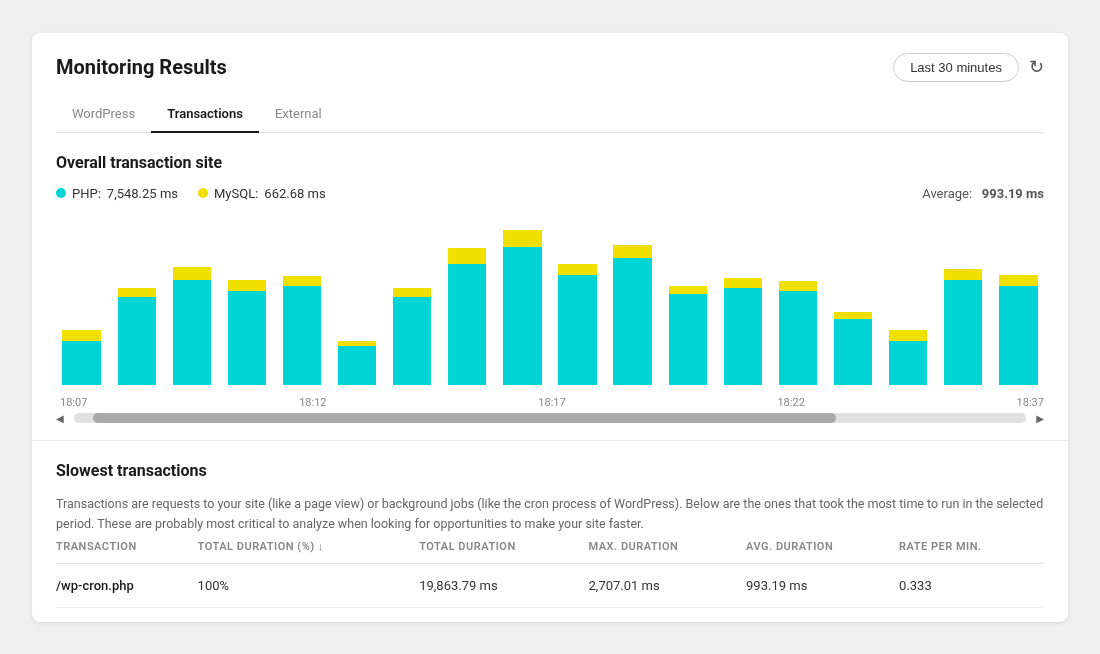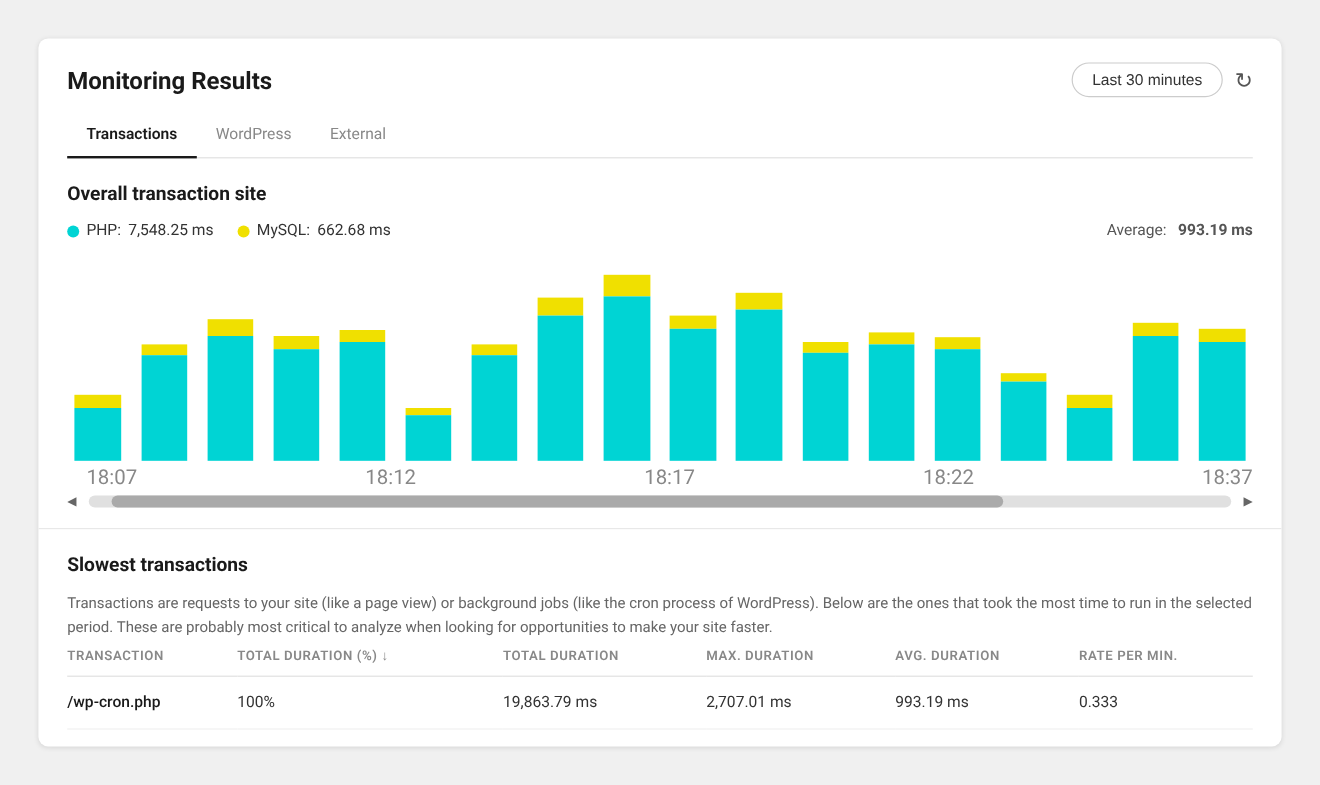--- a/index.html
+++ b/index.html
@@ -105,25 +105,25 @@
       position: relative;
       height: 180px;
       display: flex;
       align-items: flex-end;
       gap: 4px;
       padding-bottom: 24px;
     }
     .x-axis {
       position: absolute;
       bottom: 0;
-      left: 16px;
+      left: 4px;
       right: 0;
       display: flex;
       justify-content: space-between;
-      font-size: 17px;
+      font-size: 11px;
       color: #888;
     }
     .scroll-wrapper {
       position: relative;
       display: flex;
       align-items: center;
       margin: 4px 0 16px 0;
     }
     .scroll-track {
       flex: 1;
@@ -190,22 +190,22 @@
     <h1 class="header-title">Monitoring Results</h1>
     <div class="header-controls">
       <button class="time-btn">Last 30 minutes</button>
       <button class="refresh-btn">
         <span>↻</span>
       </button>
     </div>
   </div>
 
   <div class="tabs">
+    <div class="tab">WordPress</div>
     <div class="tab active">Transactions</div>
-    <div class="tab">WordPress</div>
     <div class="tab">External</div>
   </div>
 
   <div>
     <div class="section-title">Overall transaction site</div>
 
     <div class="legend">
       <div class="legend-item">
         <div class="legend-dot" style="background:#00d4d4;"></div>
         <span>PHP:</span>

